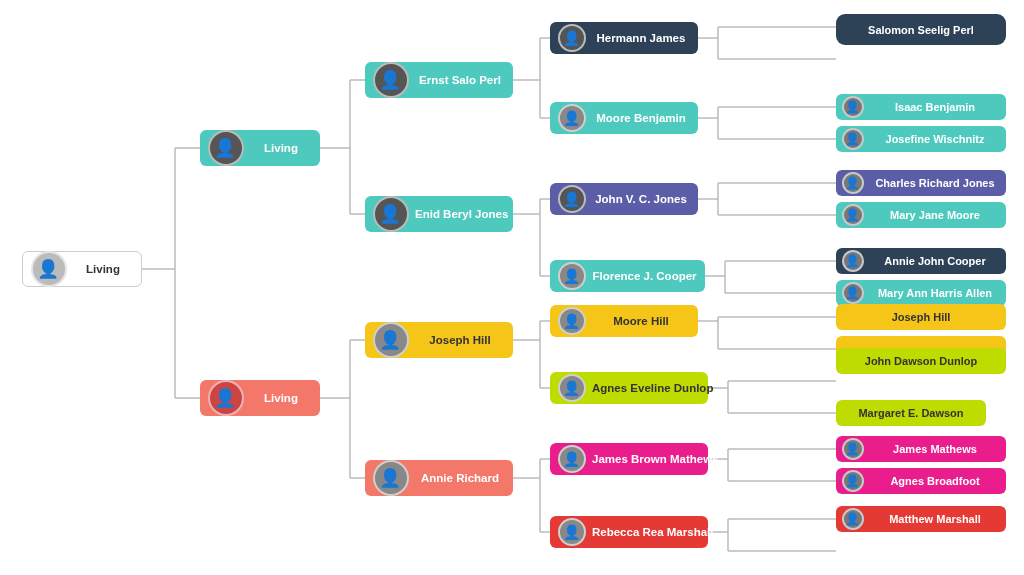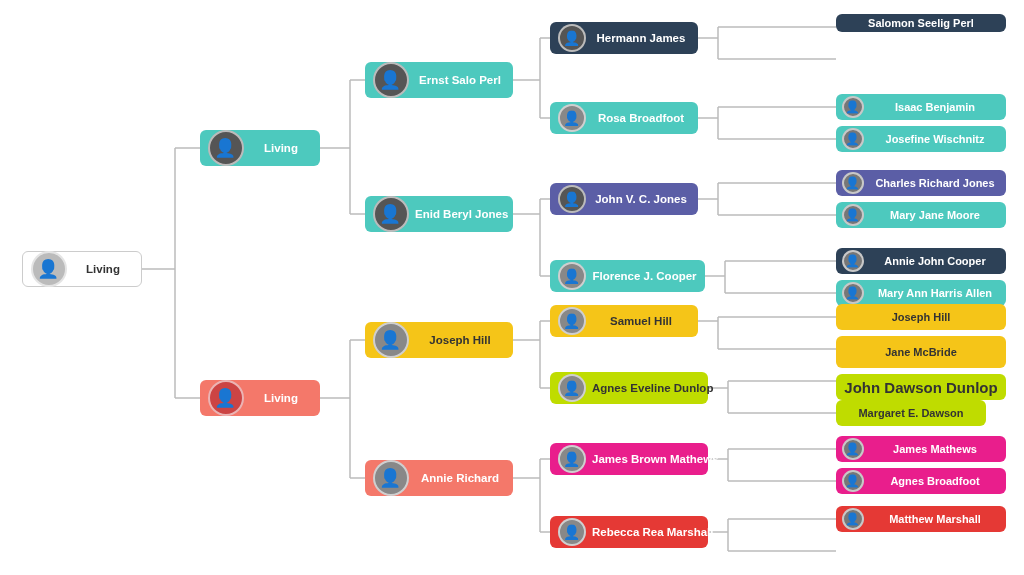--- a/index.html
+++ b/index.html
@@ -163,48 +163,48 @@
     <div class="node-photo" style="background:#888;">👤</div>
     <span class="node-label">Annie Richard</span>
   </div>
 
   <div class="node color-navy" style="left:550px;top:22px;width:148px;height:32px;">
     <div class="node-photo" style="background:#555;width:28px;height:28px;font-size:14px;">👤</div>
     <span class="node-label">Hermann James</span>
   </div>
   <div class="node color-teal" style="left:550px;top:102px;width:148px;height:32px;">
     <div class="node-photo" style="background:#888;width:28px;height:28px;font-size:14px;">👤</div>
-    <span class="node-label">Rosa Broadfoot</span>
+    <span class="node-label">Moore Benjamin</span>
   </div>
   <div class="node color-purple" style="left:550px;top:183px;width:148px;height:32px;">
     <div class="node-photo" style="background:#555;width:28px;height:28px;font-size:14px;">👤</div>
     <span class="node-label">John V. C. Jones</span>
   </div>
   <div class="node color-teal" style="left:550px;top:260px;width:155px;height:32px;">
     <div class="node-photo" style="background:#888;width:28px;height:28px;font-size:14px;">👤</div>
     <span class="node-label">Florence J. Cooper</span>
   </div>
   <div class="node color-yellow" style="left:550px;top:305px;width:148px;height:32px;">
     <div class="node-photo" style="background:#888;width:28px;height:28px;font-size:14px;">👤</div>
-    <span class="node-label">Samuel Hill</span>
+    <span class="node-label">Moore Hill</span>
   </div>
   <div class="node color-lime" style="left:550px;top:372px;width:158px;height:32px;">
     <div class="node-photo" style="background:#888;width:28px;height:28px;font-size:14px;">👤</div>
     <span class="node-label">Agnes Eveline Dunlop</span>
   </div>
   <div class="node color-magenta" style="left:550px;top:443px;width:158px;height:32px;">
     <div class="node-photo" style="background:#888;width:28px;height:28px;font-size:14px;">👤</div>
     <span class="node-label">James Brown Mathews</span>
   </div>
   <div class="node color-red" style="left:550px;top:516px;width:158px;height:32px;">
     <div class="node-photo" style="background:#888;width:28px;height:28px;font-size:14px;">👤</div>
     <span class="node-label">Rebecca Rea Marshall</span>
   </div>
 
-  <div class="node color-navy" style="left:836px;top:14px;width:170px;height:18px;font-size:11px;padding:0 5px;">
+  <div class="node color-navy" style="left:836px;top:14px;width:170px;height:31px;font-size:11px;padding:0 5px;border-radius:9px;">
     <span class="node-label">Salomon Seelig Perl</span>
   </div>
 
   <div class="node color-teal" style="left:836px;top:94px;width:170px;height:26px;font-size:11px;padding:0 6px;">
     <div class="node-photo" style="background:#777;width:22px;height:22px;font-size:12px;">👤</div>
     <span class="node-label">Isaac Benjamin</span>
   </div>
   <div class="node color-teal" style="left:836px;top:126px;width:170px;height:26px;font-size:11px;padding:0 6px;">
     <div class="node-photo" style="background:#777;width:22px;height:22px;font-size:12px;">👤</div>
     <span class="node-label">Josefine Wischnitz</span>
@@ -228,21 +228,21 @@
     <span class="node-label">Mary Ann Harris Allen</span>
   </div>
 
   <div class="node color-yellow" style="left:836px;top:304px;width:170px;height:26px;font-size:11px;padding:0 6px;color:#333;">
     <span class="node-label">Joseph Hill</span>
   </div>
   <div class="node color-yellow" style="left:836px;top:336px;width:170px;height:32px;font-size:11px;padding:0 6px;color:#333;">
     <span class="node-label">Jane McBride</span>
   </div>
 
-  <div class="node color-lime" style="left:836px;top:374px;width:170px;height:26px;font-size:15px;padding:0 6px;color:#333;">
+  <div class="node color-lime" style="left:836px;top:348px;width:170px;height:26px;font-size:11px;padding:0 6px;color:#333;">
     <span class="node-label">John Dawson Dunlop</span>
   </div>
   <div class="node color-lime" style="left:836px;top:400px;width:150px;height:26px;font-size:11px;padding:0 6px;color:#333;">
     <span class="node-label">Margaret E. Dawson</span>
   </div>
 
   <div class="node color-magenta" style="left:836px;top:436px;width:170px;height:26px;font-size:11px;padding:0 6px;">
     <div class="node-photo" style="background:#777;width:22px;height:22px;font-size:12px;">👤</div>
     <span class="node-label">James Mathews</span>
   </div>

